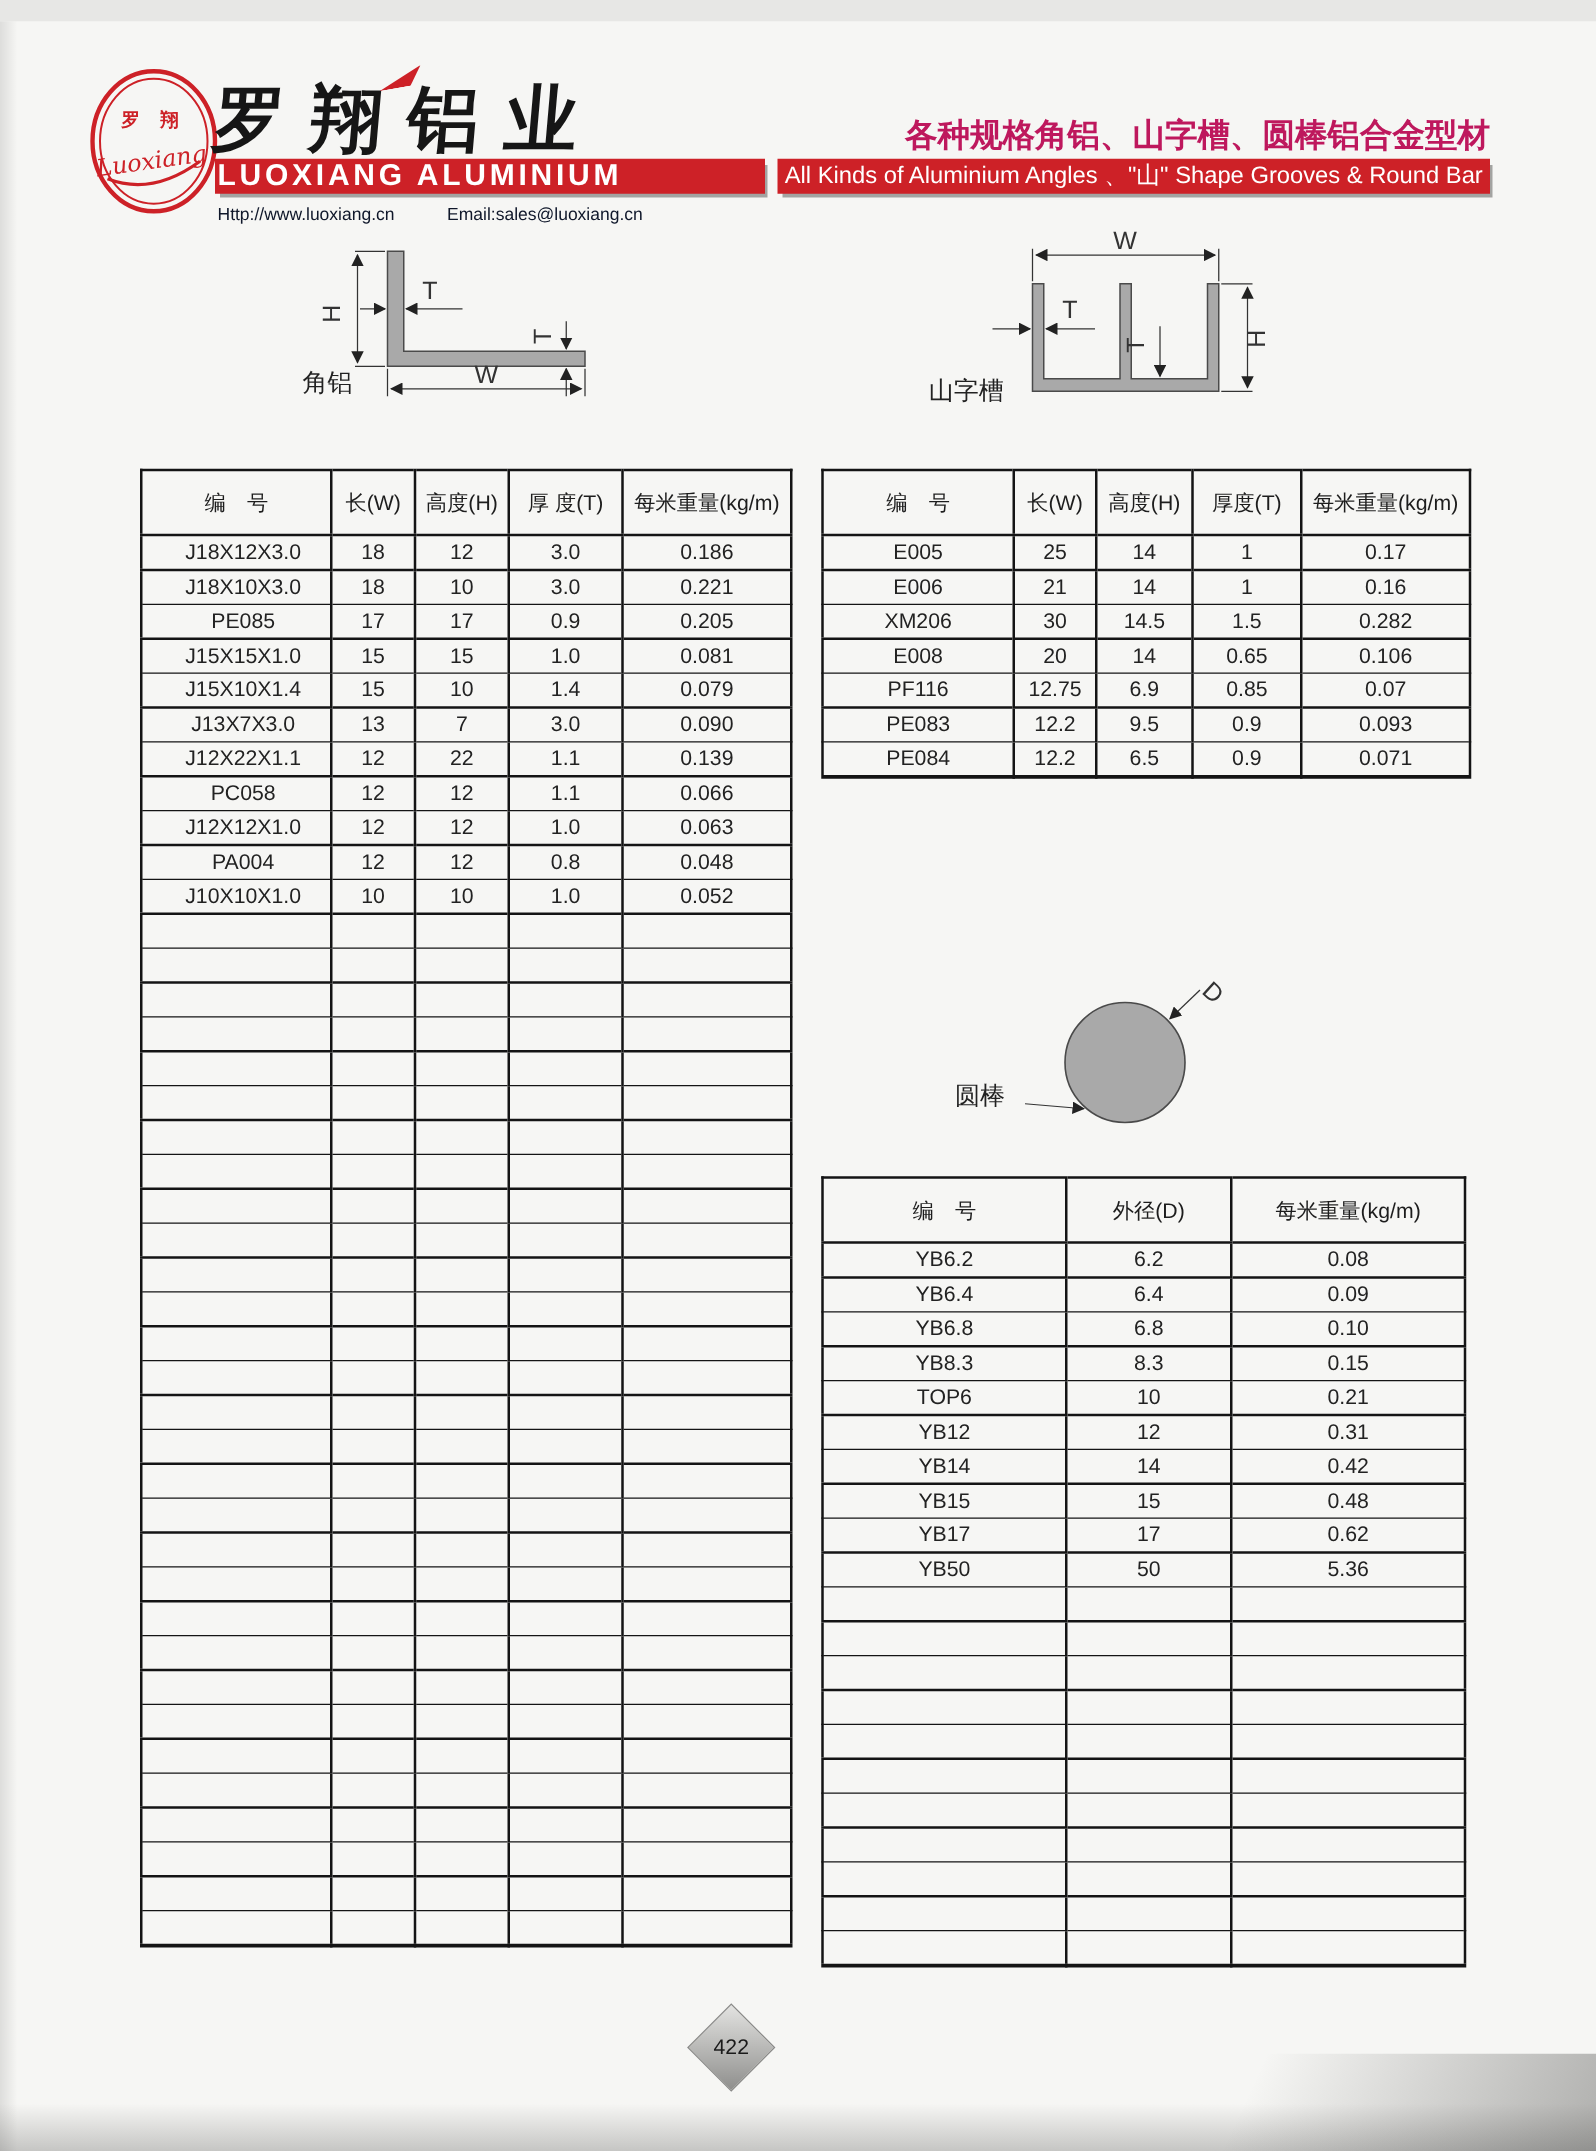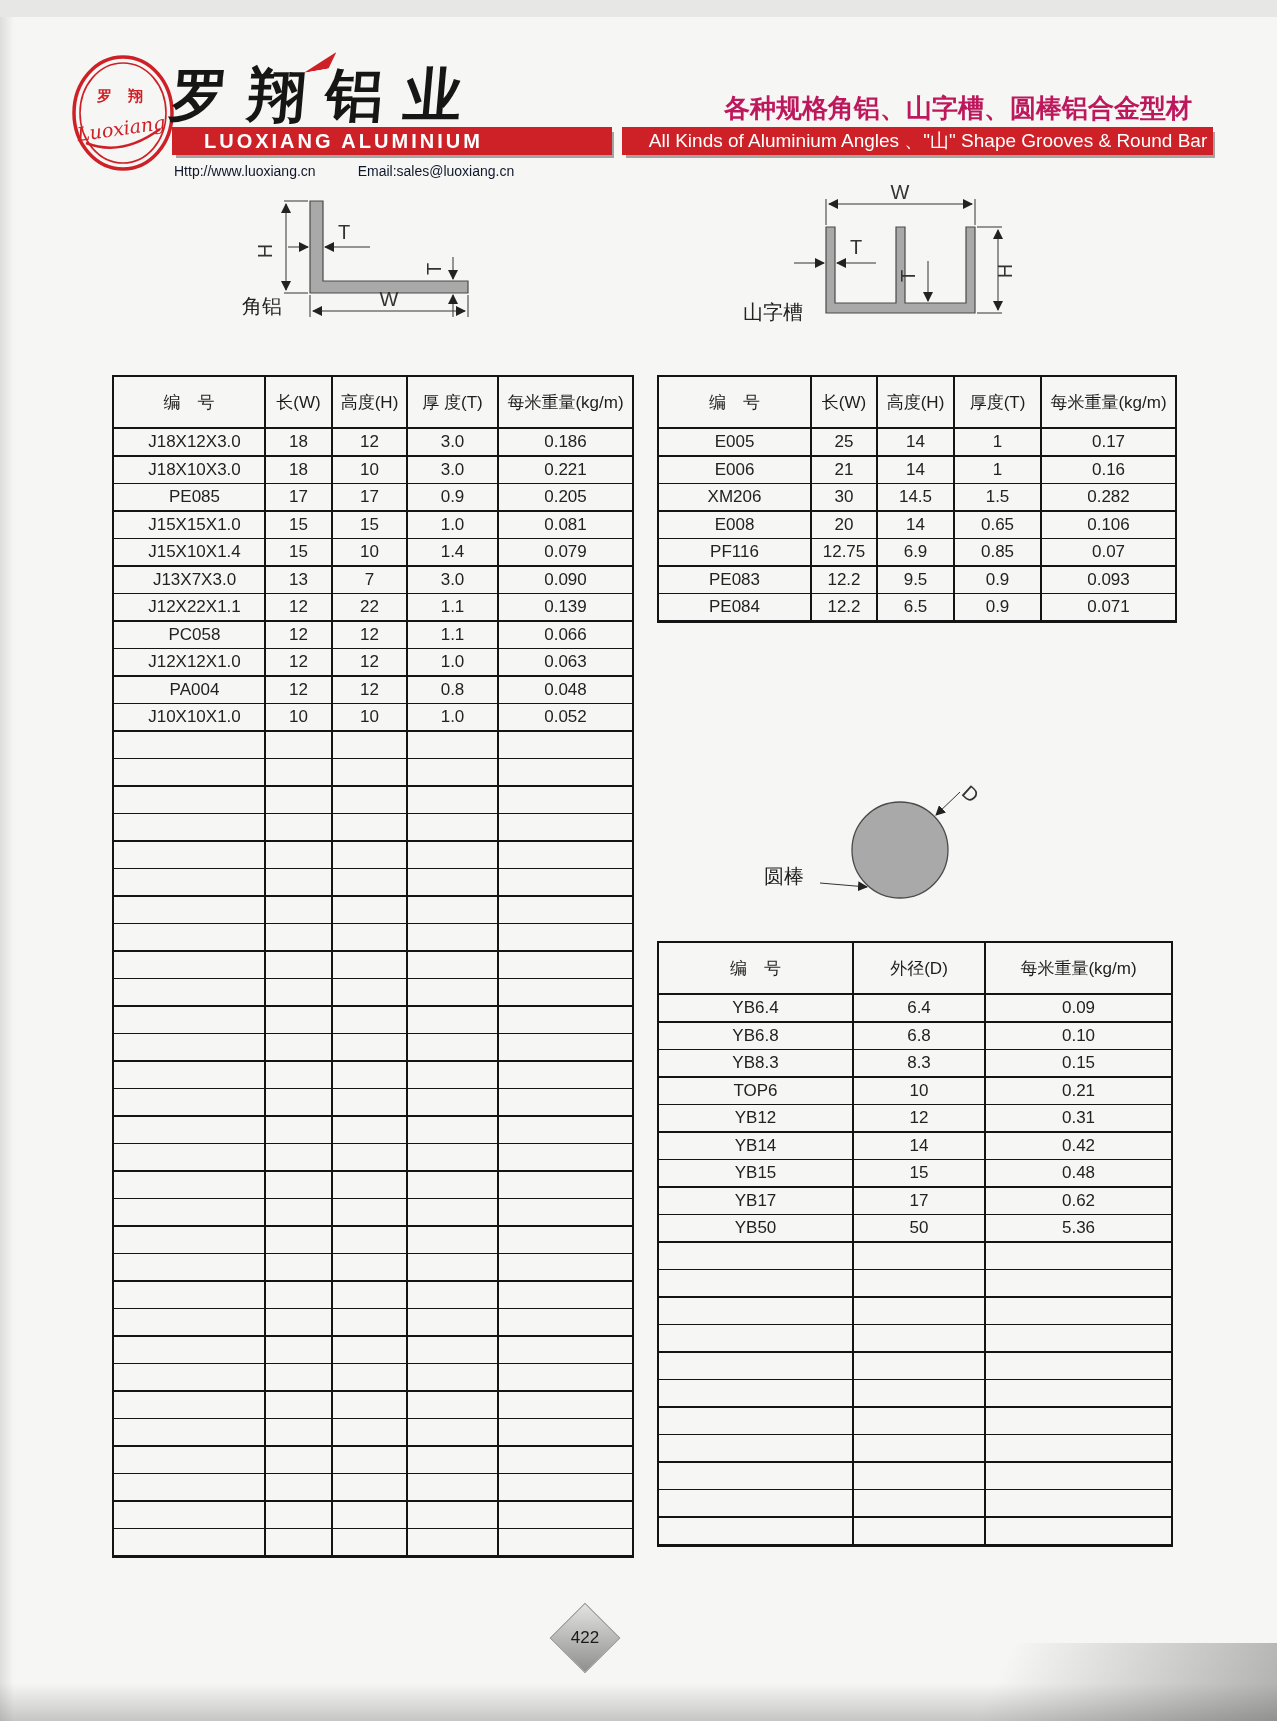--- a/index.html
+++ b/index.html
@@ -15,23 +15,23 @@
     letter-spacing:20px;color:#161616;transform:skewX(-5deg);white-space:nowrap;
   }
   .brush-accent{
     position:absolute;left:302px;top:38px;width:36px;height:15px;background:#cd2127;
     clip-path:polygon(0 100%,100% 0,70% 100%);transform:rotate(-10deg);
   }
   .redbar{
     position:absolute;top:110px;height:28px;background:#cd2127;color:#fff;
     box-shadow:3px 4px 0 -1px #a3a3a1;
   }
-  .redbar-left{left:172px;width:440px;font-size:20px;font-weight:bold;
-    letter-spacing:3px;line-height:28px;padding-left:32px;box-sizing:border-box;}
-  .redbar-right{left:622px;width:570px;font-size:19px;line-height:28px;text-align:center;padding-left:21px;}
+  .redbar-left{left:172px;width:440px;font-size:24px;font-weight:bold;
+    letter-spacing:3px;line-height:28px;padding-left:2px;box-sizing:border-box;}
+  .redbar-right{left:622px;width:570px;font-size:19px;line-height:28px;text-align:center;}
   .url-line{position:absolute;left:174px;top:146px;font-size:14px;color:#0f172a;}
   .url-line span{margin-right:42px;}
   .tagline-cn{
     position:absolute;left:620px;top:74px;width:572px;text-align:right;
     font-size:26px;font-weight:bold;color:#be185d;white-space:nowrap;
   }
   
   .diag{position:absolute;}
   .diag-label{position:absolute;font-size:20px;color:#222;white-space:nowrap;}
   .lbl-angle{left:242px;top:276px;}
@@ -543,20 +543,25 @@
   <table class="ptable tbl-round">
       <thead>
         <tr>
           <th>编　号</th>
           <th>外径(D)</th>
           <th>每米重量(kg/m)</th>
         </tr>
       </thead>
       <tbody>
         <tr>
+          <td>YB6.2</td>
+          <td>6.2</td>
+          <td>0.08</td>
+        </tr>
+        <tr>
           <td>YB6.4</td>
           <td>6.4</td>
           <td>0.09</td>
         </tr>
         <tr>
           <td>YB6.8</td>
           <td>6.8</td>
           <td>0.10</td>
         </tr>
         <tr>

